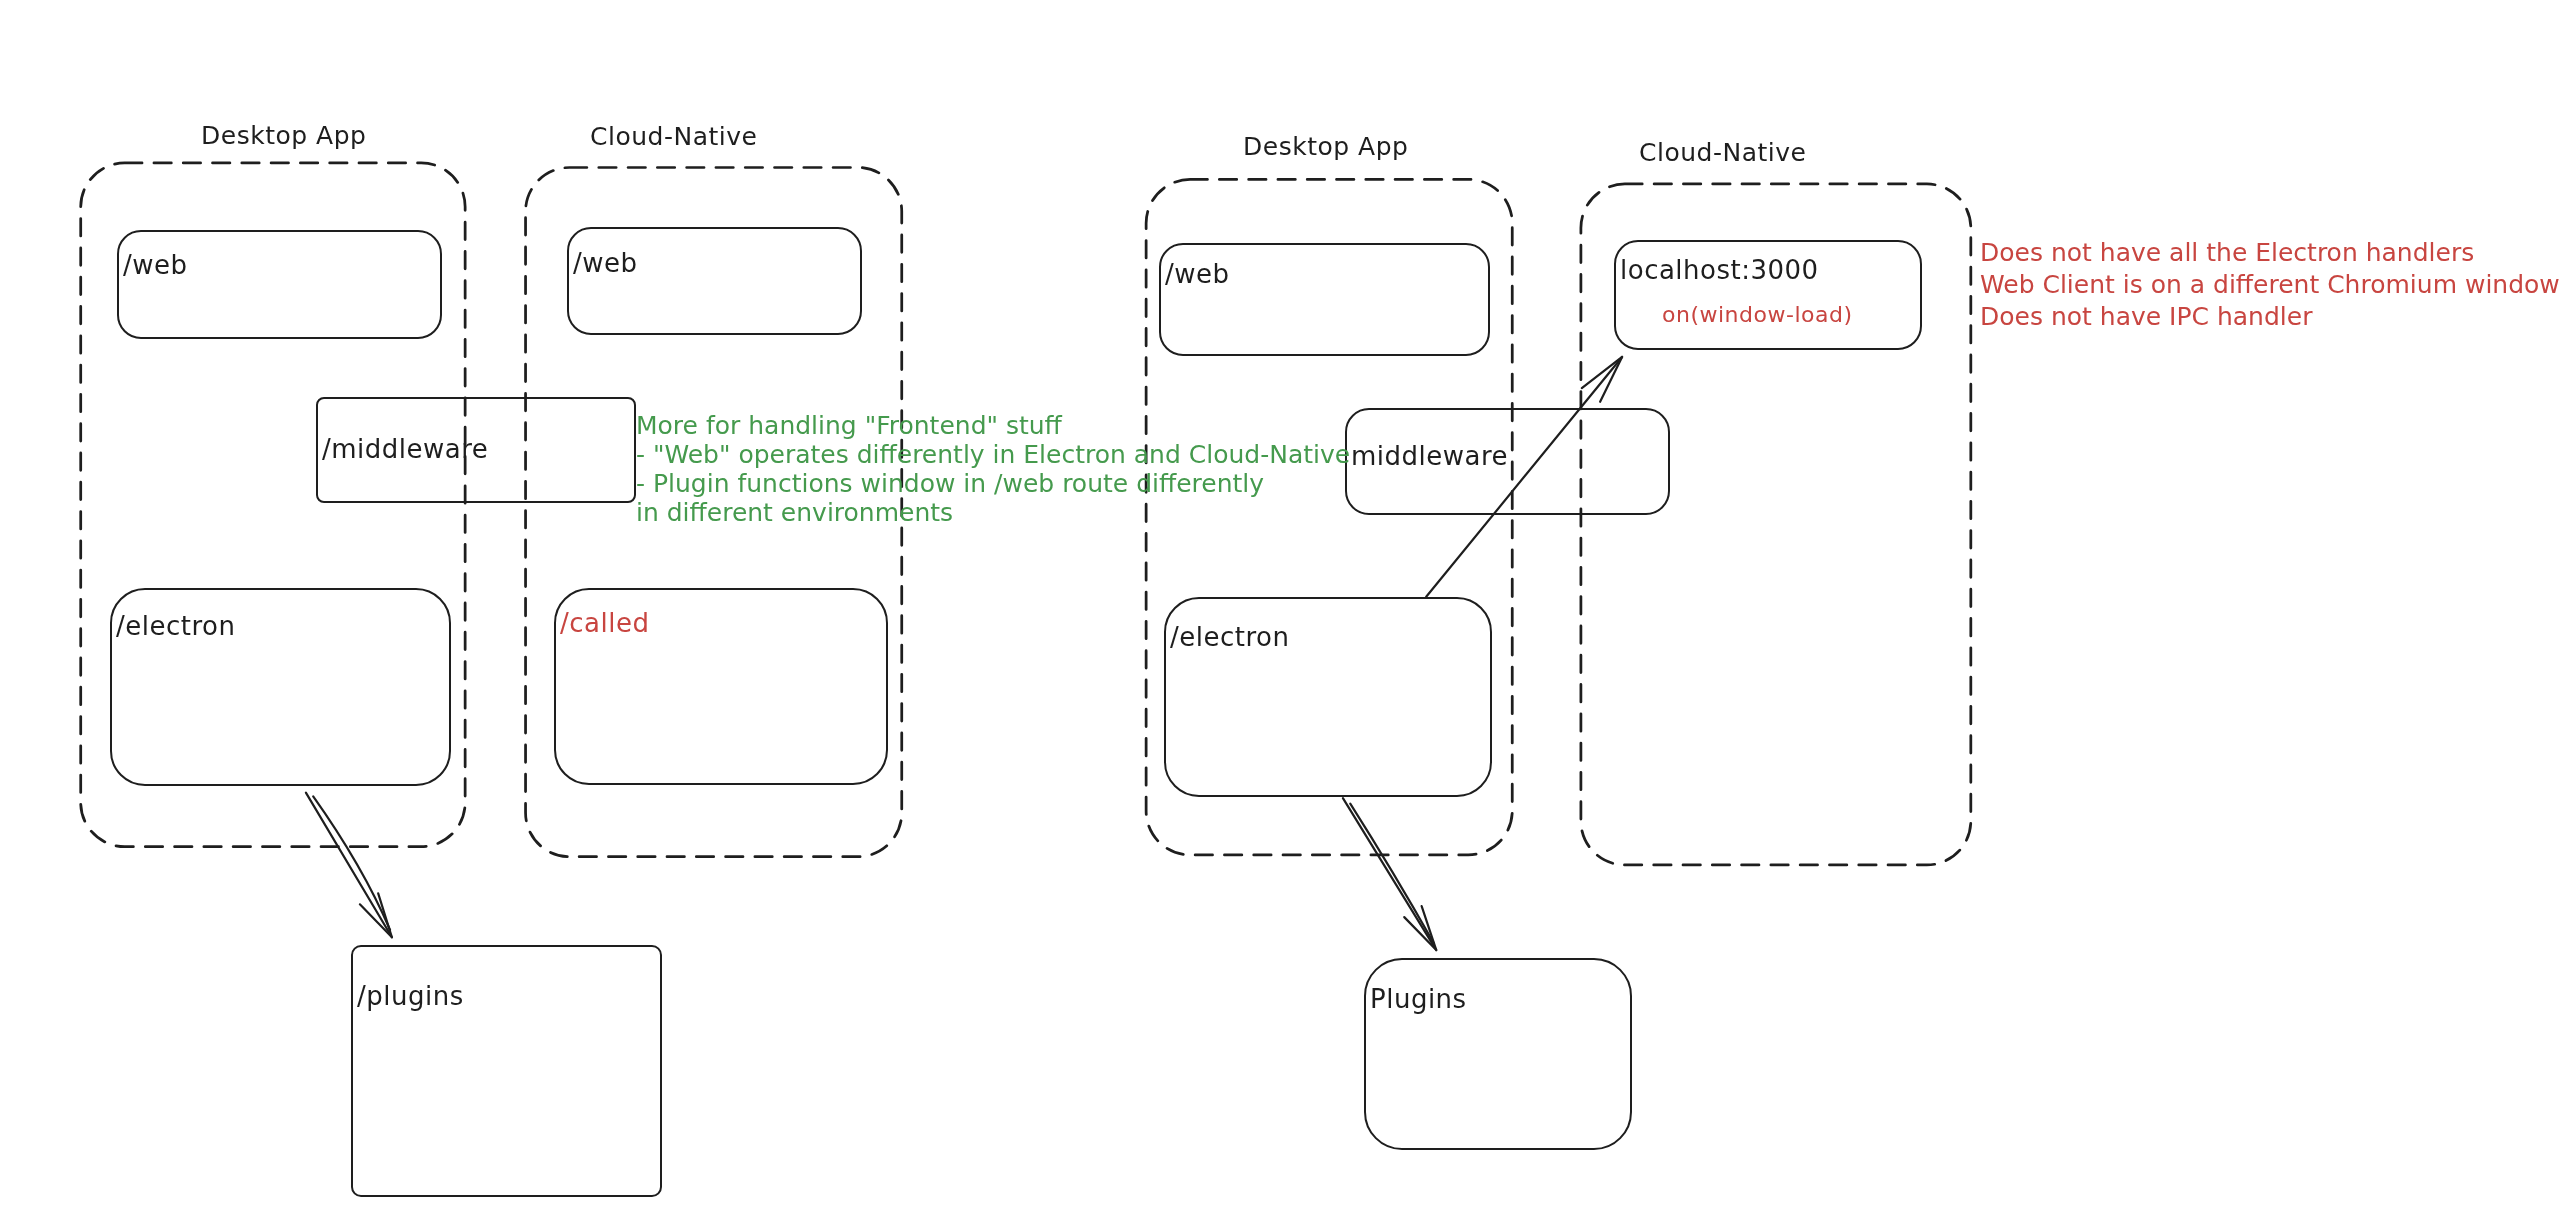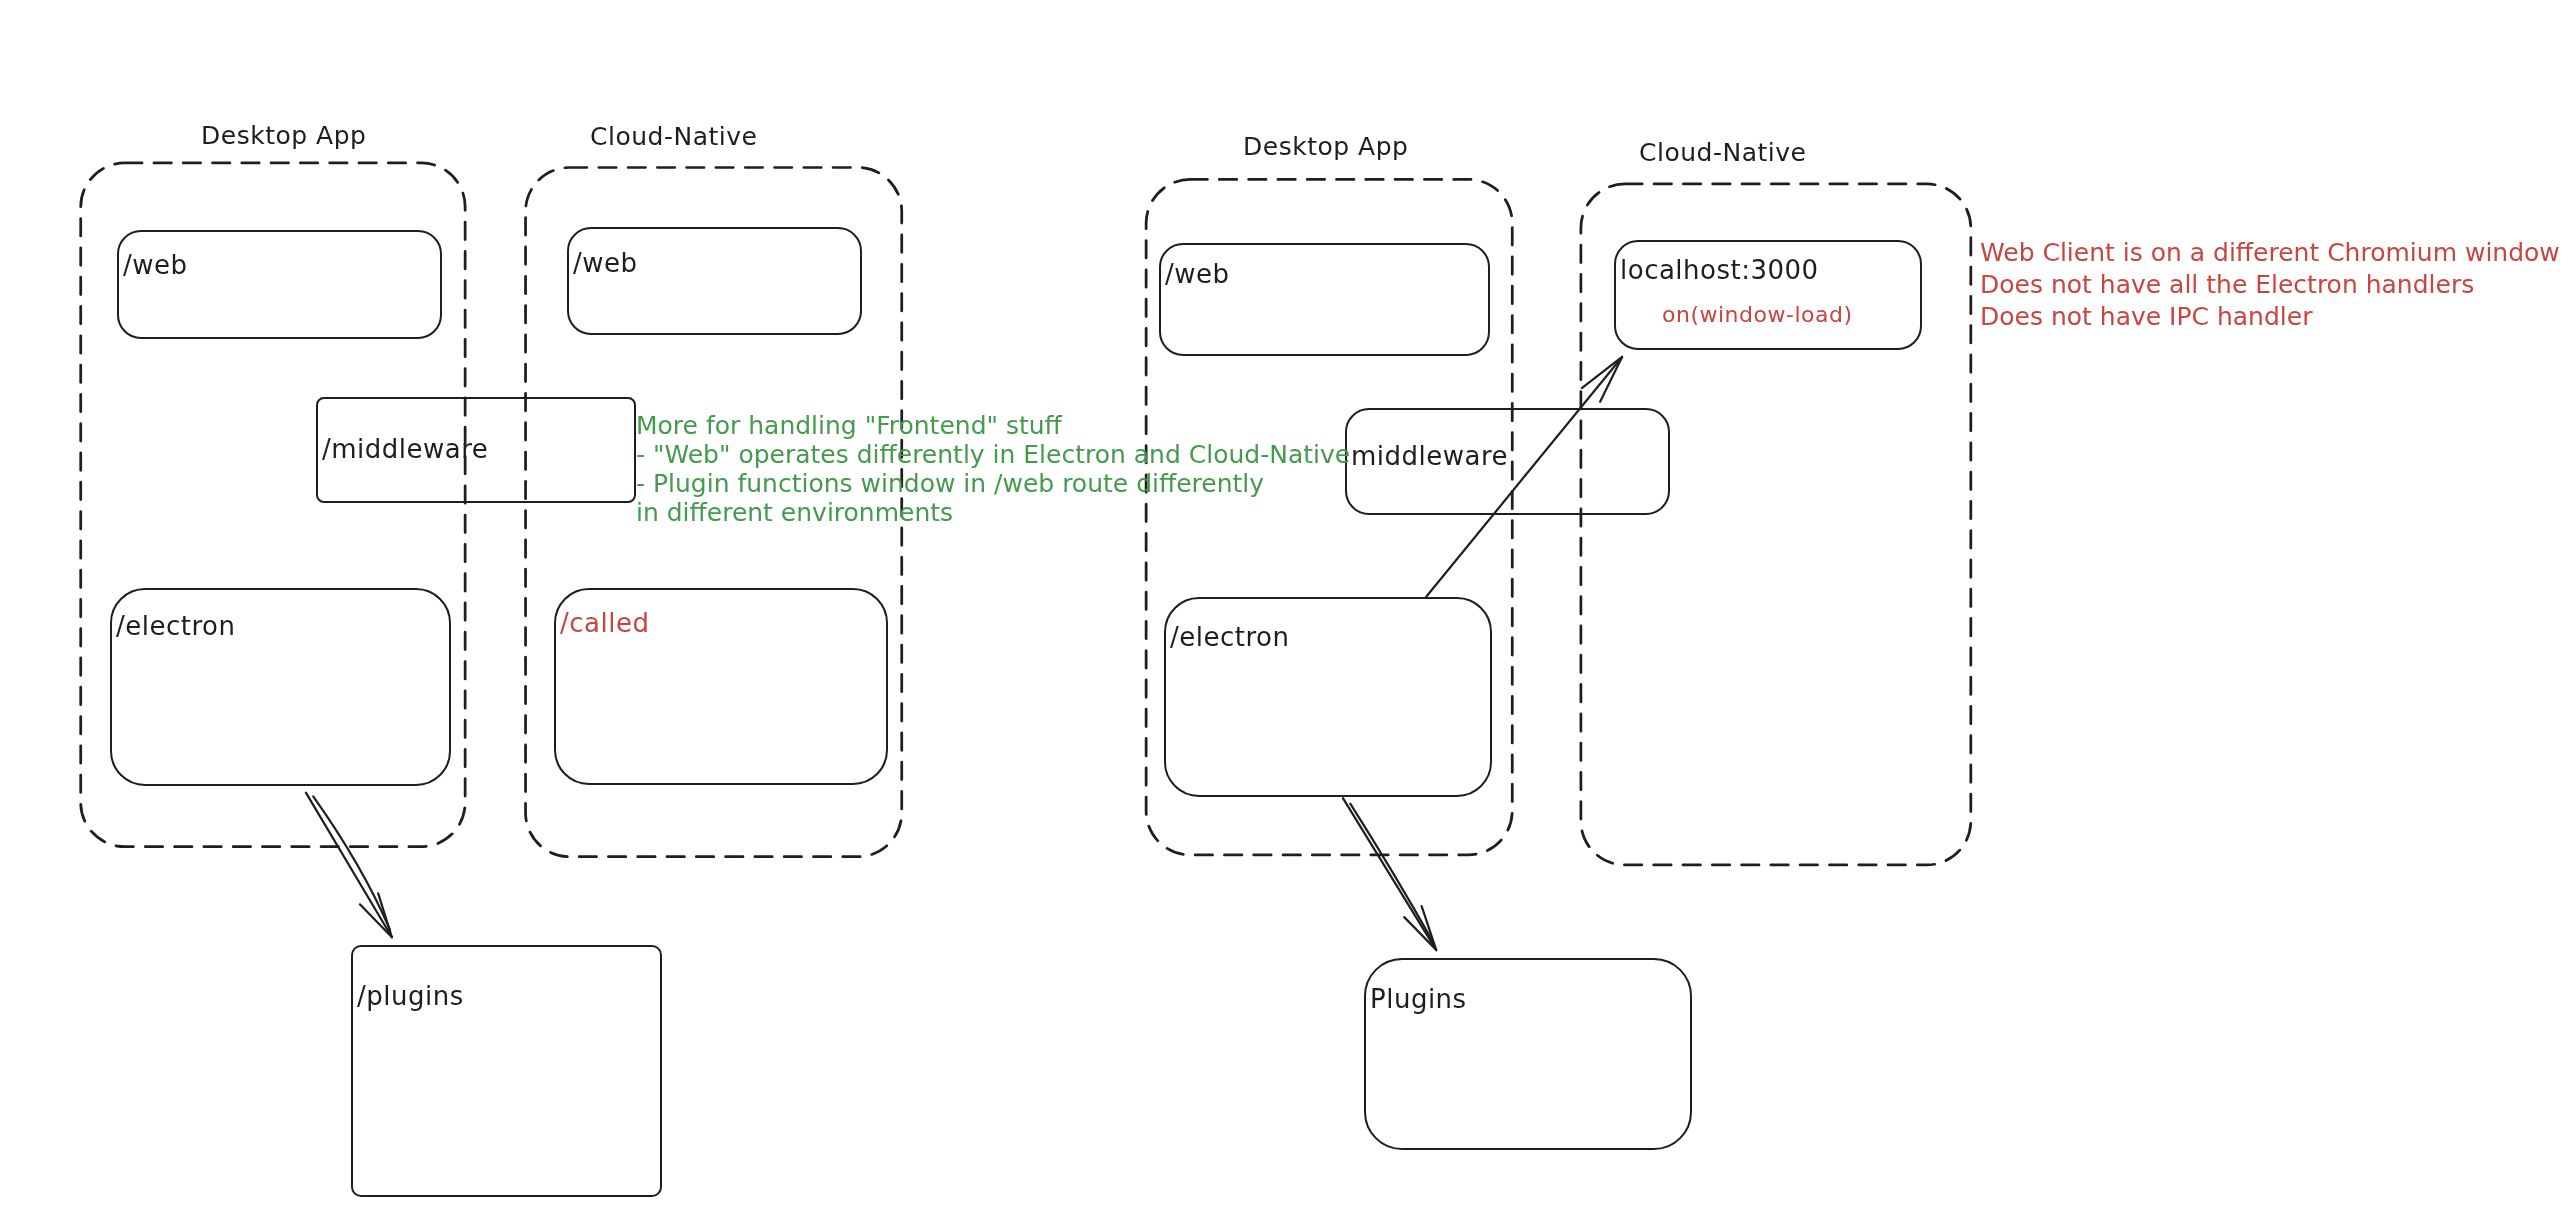--- a/index.html
+++ b/index.html
@@ -84,31 +84,31 @@
   <div class="node" style="left:1614px;top:240px;width:308px;height:110px;border-radius:24px">
     <span class="lbl" style="top:13px">localhost:3000</span>
     <span class="lbl red-text" style="top:60px;transform:translateX(42px);font-size:22px">on(window-load)</span>
   </div>
   <div class="node" style="left:1345px;top:408px;width:325px;height:107px;border-radius:24px">
     <span class="lbl" style="top:31px">middleware</span>
   </div>
   <div class="node" style="left:1164px;top:597px;width:328px;height:200px;border-radius:35px">
     <span class="lbl" style="top:23px">/electron</span>
   </div>
-  <div class="node" style="left:1364px;top:958px;width:328px;height:192px;border-radius:38px">
+  <div class="node" style="left:1364px;top:958px;width:268px;height:192px;border-radius:38px">
     <span class="lbl" style="top:24px">Plugins</span>
   </div>
 
   <div class="note green">
     <div>More for handling "Frontend" stuff</div>
     <div>- "Web" operates differently in Electron and Cloud-Native</div>
     <div>- Plugin functions window in /web route differently</div>
     <div>in different environments</div>
   </div>
 
   <div class="note red-note">
+    <div>Does not have all the Electron handlers</div>
     <div>Web Client is on a different Chromium window</div>
-    <div>Does not have all the Electron handlers</div>
     <div>Does not have IPC handler</div>
   </div>
 
 </div>
 
 
 </body></html>

